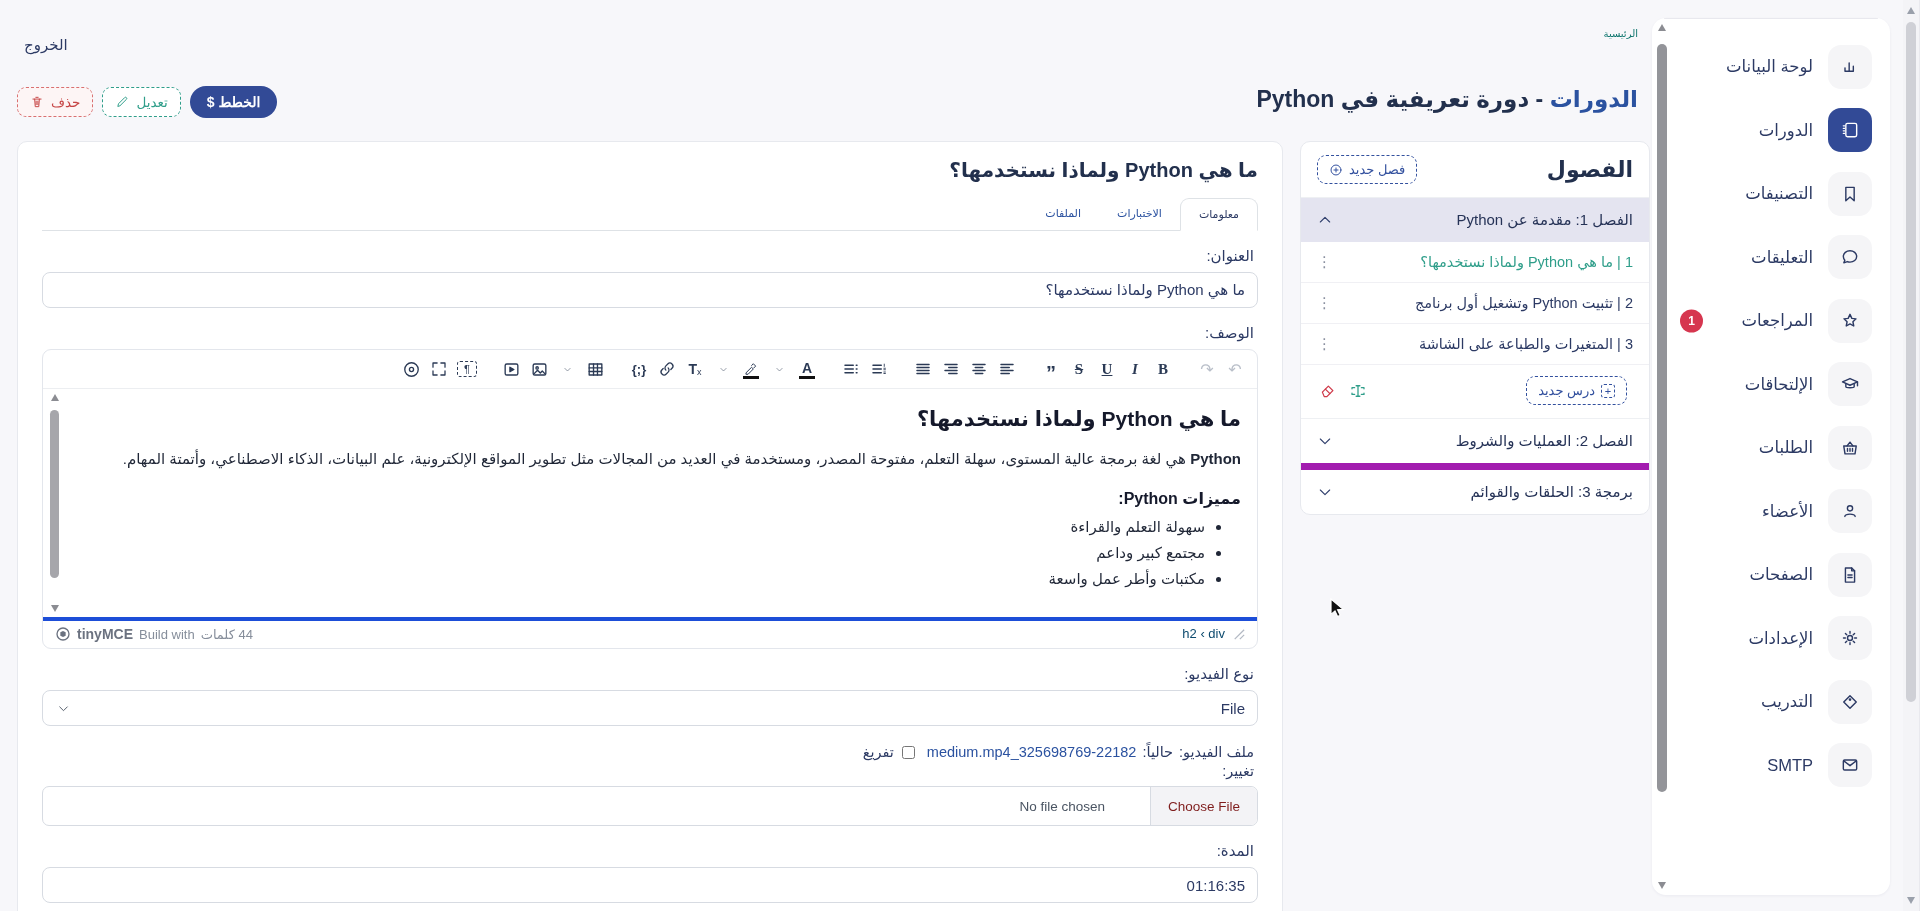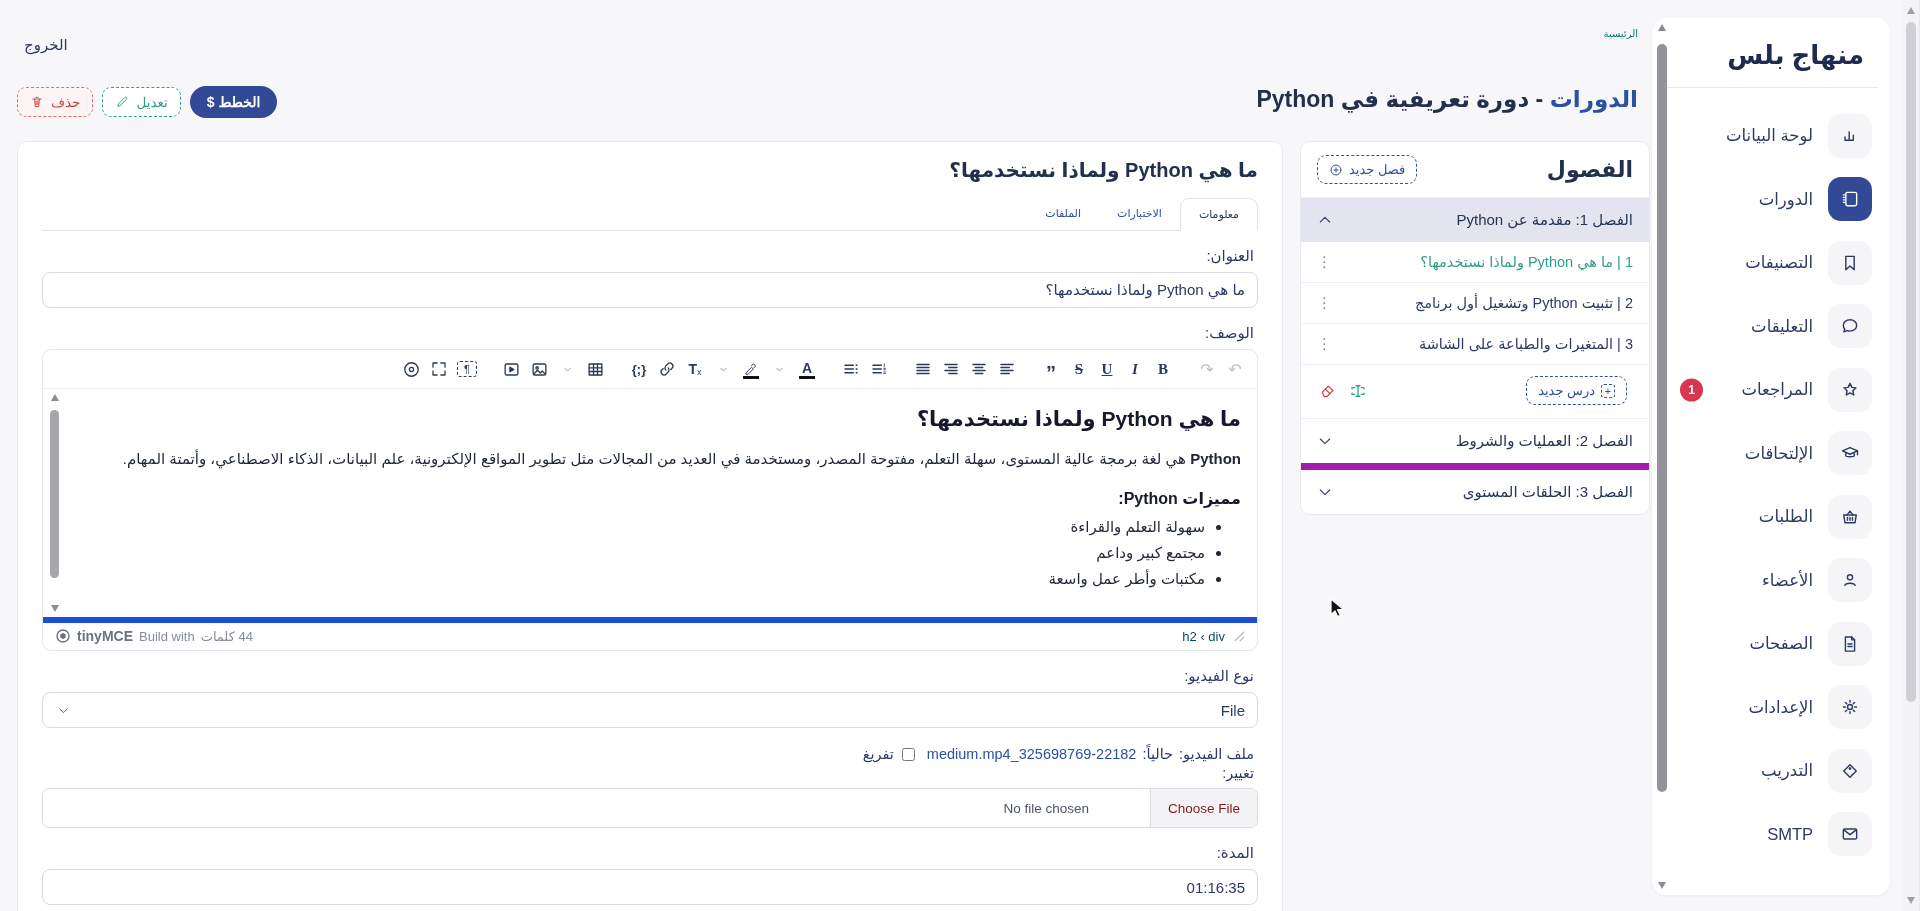--- a/index.html
+++ b/index.html
@@ -88,50 +88,49 @@
   .tmce-body { position:relative; height:228px; padding:2px 16px 0 46px; overflow:hidden; direction:rtl; }
   .ed-scrollbar { position:absolute; left:5px; top:3px; bottom:3px; width:14px; }
   .ed-scrollbar .thumb { position:absolute; left:2px; top:18px; width:9px; height:168px; background:#a6a6ab; border-radius:5px; }
   .ed-scrollbar .tri-up { left:3px; top:2px; border-bottom-color:#8b8c92; }
   .ed-scrollbar .tri-down { left:3px; bottom:2px; border-top-color:#8b8c92; }
   .ed-h2 { font-size:21px; font-weight:bold; color:#15192b; margin:16px 0 4px; }
   .ed-p { font-size:15px; color:#1f2636; line-height:1.85; margin:14px 0 6px; }
   .ed-sub { font-size:16px; font-weight:bold; color:#15192b; margin:16px 0 6px; }
   .ed-ul { margin:10px 0 0; padding-right:36px; }
   .ed-ul li { font-size:15px; color:#1f2636; margin-bottom:8px; }
-  .tmce-status { display:flex; direction:ltr; justify-content:space-between; align-items:center; padding:5px 12px 6px; border-top:6px solid #1d4ed8; color:#868e9b; font-size:13px; }
+  .tmce-status { display:flex; direction:ltr; justify-content:space-between; align-items:flex-start; padding:5px 12px 6px; border-top:4px solid #1d4ed8; color:#868e9b; font-size:13px; }
   .tmce-brand { display:flex; align-items:center; gap:6px; }
   .tmce-brand b { color:#6b7280; font-size:14px; }
   .elem-path { display:flex; align-items:center; gap:8px; color:#0c4a6e; }
 
   
   .select { position:relative; width:100%; height:36px; border:1px solid #d7dbe2; border-radius:8px; background:#fff; display:flex; align-items:center; padding:0 12px; font-size:15px; color:#2c3a64; cursor:pointer; }
   .select .chev { position:absolute; left:14px; color:#4b5563; }
   .file-line { font-size:14.5px; color:#2c3a64; margin:18px 4px 3px; display:flex; align-items:center; gap:6px; justify-content:flex-start; }
   .file-line a { color:#2b52a0; text-decoration:none; cursor:pointer; }
   .file-line input[type=checkbox] { width:13px; height:13px; margin:0 6px 0 2px; }
   .change-line { font-size:14.5px; color:#2c3a64; margin:3px 4px 7px; }
   .file-input { height:40px; border:1px solid #d7dbe2; border-radius:7px; display:flex; direction:ltr; justify-content:flex-end; align-items:center; background:#fff; overflow:hidden; }
-  .no-file { color:#4b5563; font-size:13.5px; margin-right:16px; }
+  .no-file { color:#4b5563; font-size:13.5px; }
   .choose-btn { height:100%; display:flex; align-items:center; padding:0 17px; background:#f3f3f6; border-left:1px solid #d7dbe2; font-size:13.5px; color:#7f1d1d; cursor:pointer; border-radius:0 6px 6px 0;margin-left:45px; }
 
   
   .mouse-cursor { position:absolute; left:1330px; top:598px; pointer-events:none; }
 </style>
 </head>
 <body>
 
 <div class="win-scrollbar">
   <div class="tri-up"></div>
   <div class="thumb"></div>
   <div class="tri-down"></div>
 </div>
 
 <aside class="sidebar">
-  <div class="brand">منهاج بلس</div>
   <div class="brand-divider"></div>
 
   <nav class="menu">
     <div class="menu-item">
       <span class="icon-box">
         <svg class="ico" width="20" height="20" viewBox="0 0 24 24">
             <path d="M6 17v-4M11 17V7M16 17v-6M6 17h10"></path>
           </svg>
       </span>
       <span class="menu-label">لوحة البيانات</span>
@@ -329,21 +328,21 @@
 
   <div class="chapter-row" style="border-bottom:7px solid #a21caf;">
     <span>الفصل 2: العمليات والشروط</span>
     <span class="chev">
         <svg class="ico" width="16" height="16" viewBox="0 0 24 24">
           <path d="M5 9l7 7 7-7"></path>
         </svg>
       </span>
   </div>
   <div class="chapter-row">
-    <span>الفصل 3: الحلقات المستوى</span>
+    <span>برمجة 3: الحلقات والقوائم</span>
     <span class="chev">
         <svg class="ico" width="16" height="16" viewBox="0 0 24 24">
           <path d="M5 9l7 7 7-7"></path>
         </svg>
       </span>
   </div>
 </section>
 
 <section class="card">
   <h2 class="lesson-title">ما هي Python ولماذا نستخدمها؟</h2>

